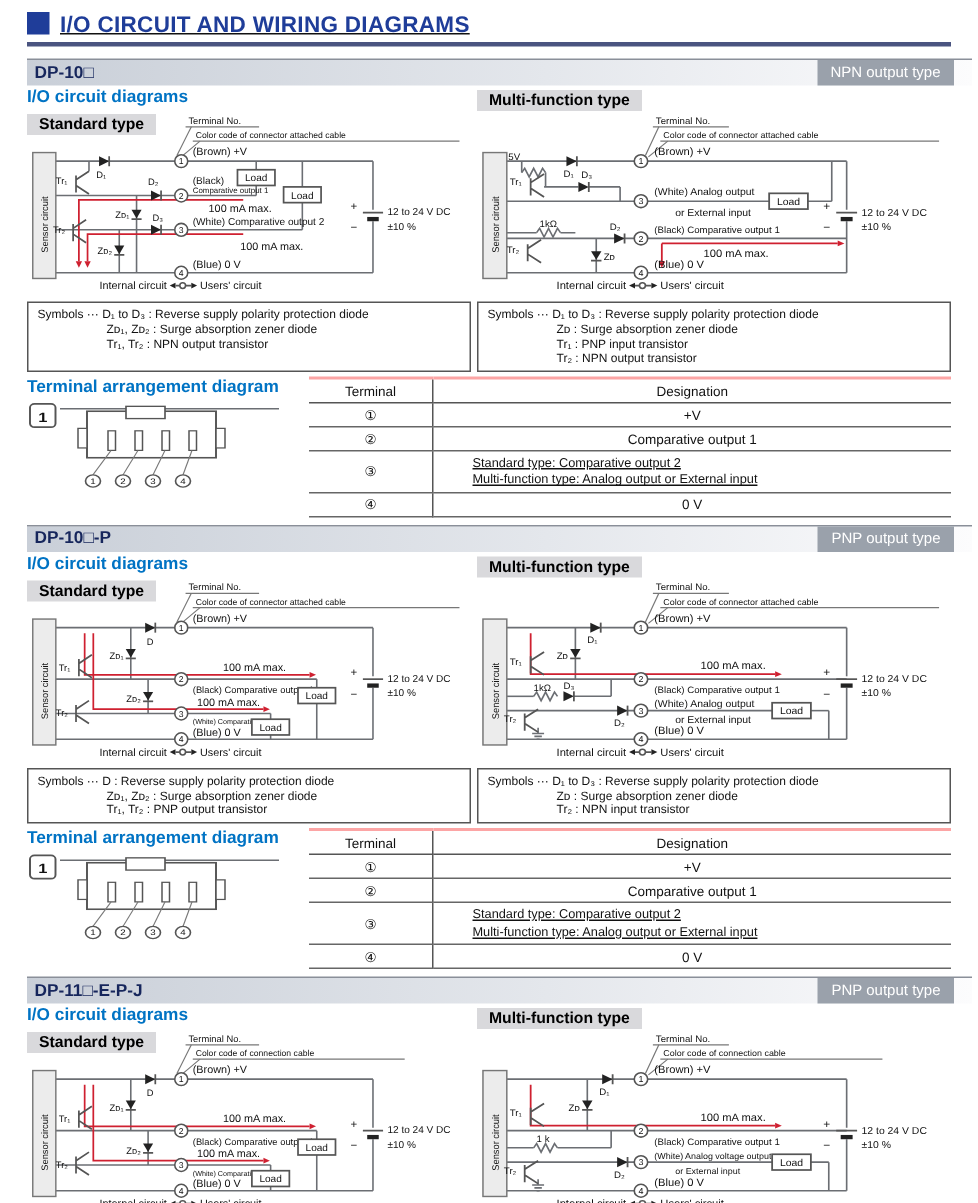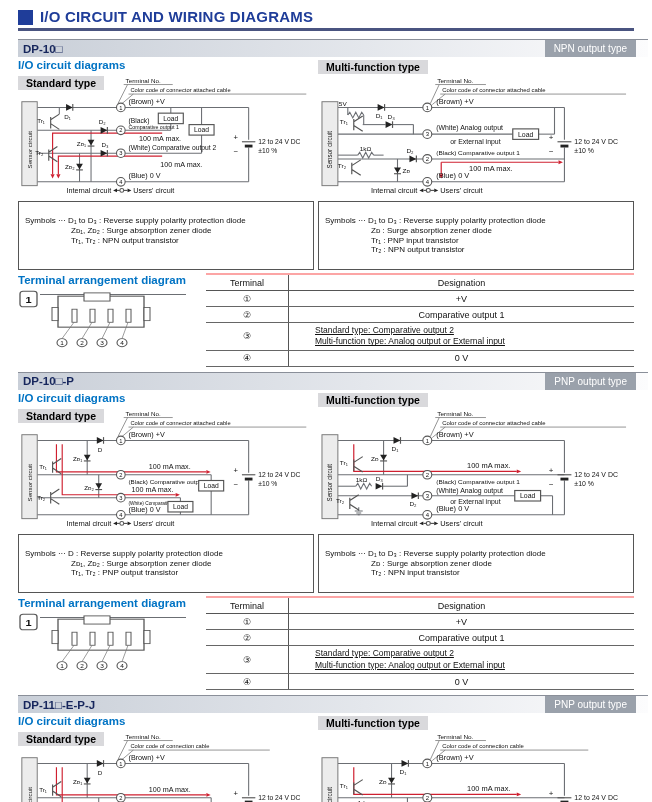--- a/index.html
+++ b/index.html
@@ -1,19 +1,19 @@
 <!DOCTYPE html>
 <html><head>
 <meta charset="utf-8">
 <style>
   html,body{margin:0;padding:0;background:#fff;}
   .page{position:relative;width:652px;height:802px;overflow:hidden;background:#fff;
         font-family:"Liberation Sans",sans-serif;box-sizing:border-box;padding:8px 18px 0 18px;color:#111;}
   
-  .hdr{display:flex;align-items:flex-end;gap:7px;}
+  .hdr{display:flex;align-items:flex-start;gap:7px;text-decoration:underline;}
   .hdr .sq{width:15px;height:15px;background:#1f3d99;flex:0 0 auto;}
   .hdr h1{margin:0;font-size:15px;font-weight:bold;color:#1f3d99;letter-spacing:.2px;}
   .rule{height:3px;background:#4a5480;margin-top:3px;}
   
   .secbar{position:relative;margin-top:6px;margin-right:-14px;height:17px;
           background:linear-gradient(90deg,#c9cfd8 0%,#e4e7ec 55%,#fcfcfd 100%);
           border-top:1px solid #8a8f99;display:flex;align-items:center;}
   .secbar .model{font-size:11.5px;font-weight:bold;color:#16265c;padding-left:5px;text-align:right;}
   .badge{position:absolute;right:12px;top:0;height:17px;display:flex;align-items:center;
          background:#9aa1ab;color:#fff;font-size:10px;padding:0 9px;}
@@ -31,21 +31,21 @@
   .w2{stroke:#555;stroke-width:1.2;fill:none}
   .thin{stroke:#777;stroke-width:.8;fill:none}
   .red{stroke:#cf2030;stroke-width:1.2;fill:none}
   .blk{fill:#222;stroke:none}
   .redf{fill:#cf2030;stroke:none}
   .tc{fill:#fff;stroke:#555;stroke-width:1.1}
   .loadbox{fill:#fff;stroke:#555;stroke-width:1.2}
   .sens{fill:#ececec;stroke:#777;stroke-width:1}
   
   .symrow{display:flex;justify-content:space-between;margin-top:2px;}
-  .symbox{border:1.5px solid #555;box-sizing:border-box;padding:14px 6px;font-size:8px;line-height:1.22;color:#111;background:#fff;}
+  .symbox{border:1.5px solid #555;box-sizing:border-box;padding:3px 6px;font-size:8px;line-height:1.22;color:#111;background:#fff;}
   .symbox .indent{padding-left:46px;}
   .sb-l{width:296px;} .sb-r{width:316px;}
   
   .termarr{display:flex;margin-top:2px;}
   .ta-left{width:188px;}
   table.term{border-collapse:collapse;width:428px;font-size:9px;color:#111;margin-top:1px;}
   table.term td{border-bottom:1px solid #666;height:15px;padding:0;}
   table.term tr.hd td{border-top:2px solid #fca5a5;border-bottom:1.5px solid #555;}
   table.term td.c1{width:82px;border-right:1.5px solid #555;text-align:center;}
   table.term td.c2{text-align:center;}

